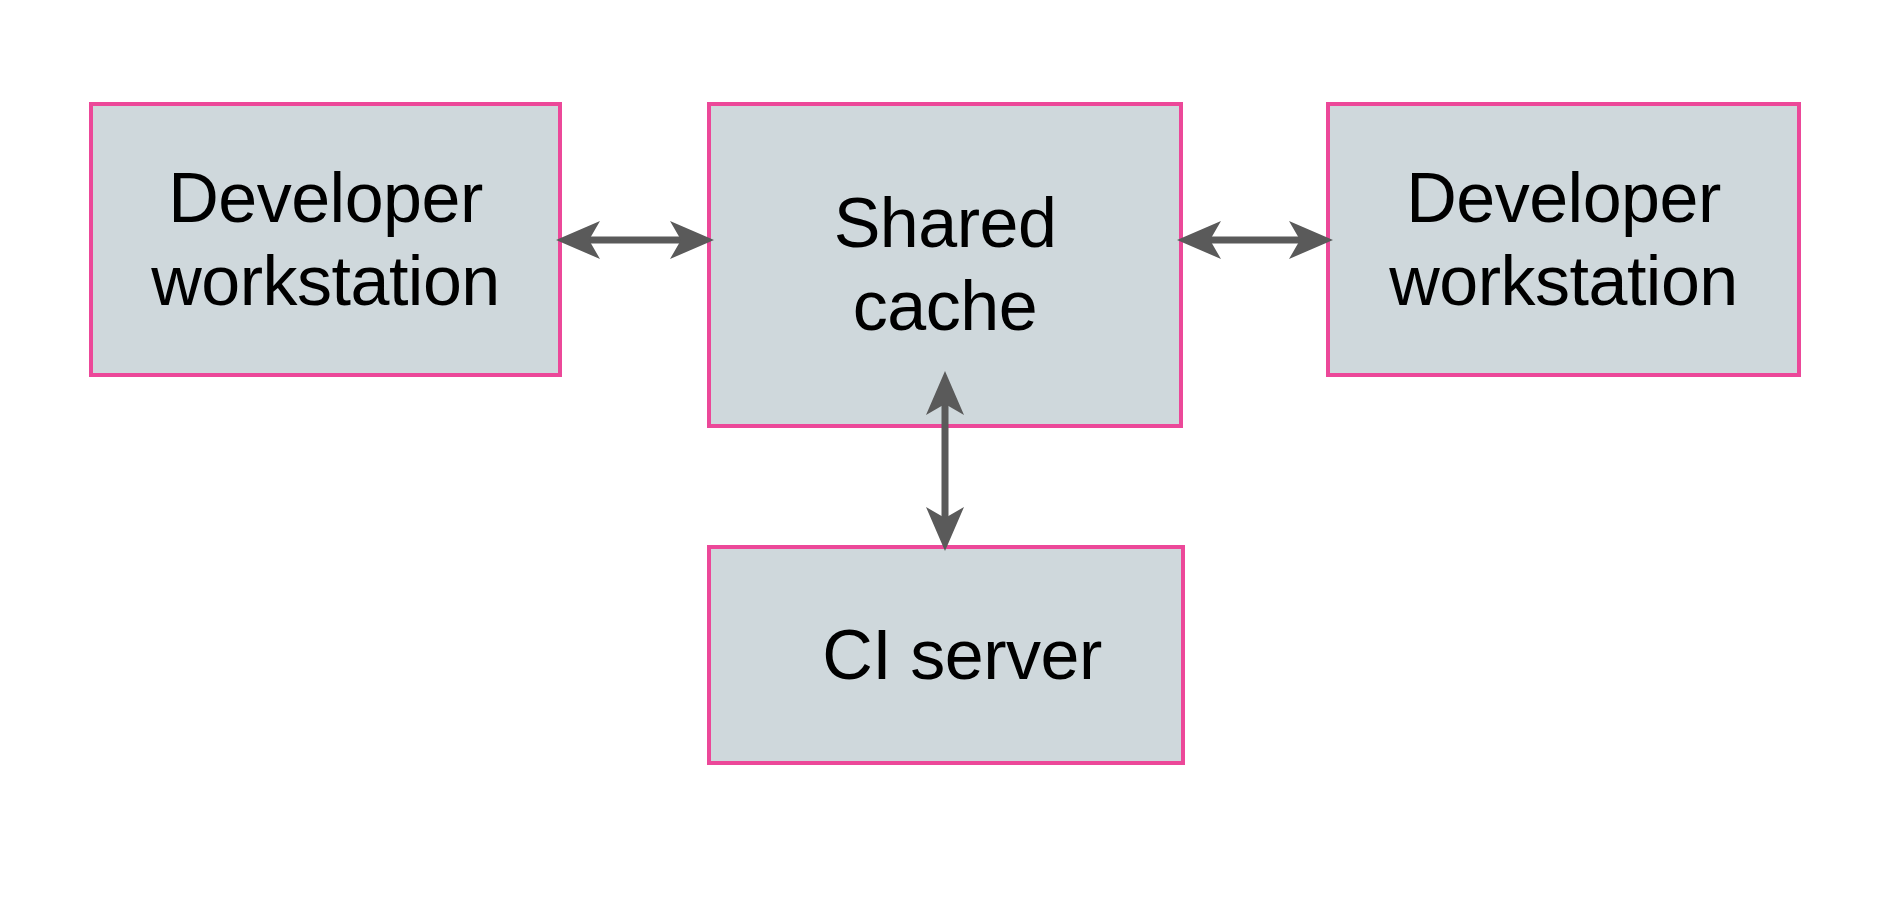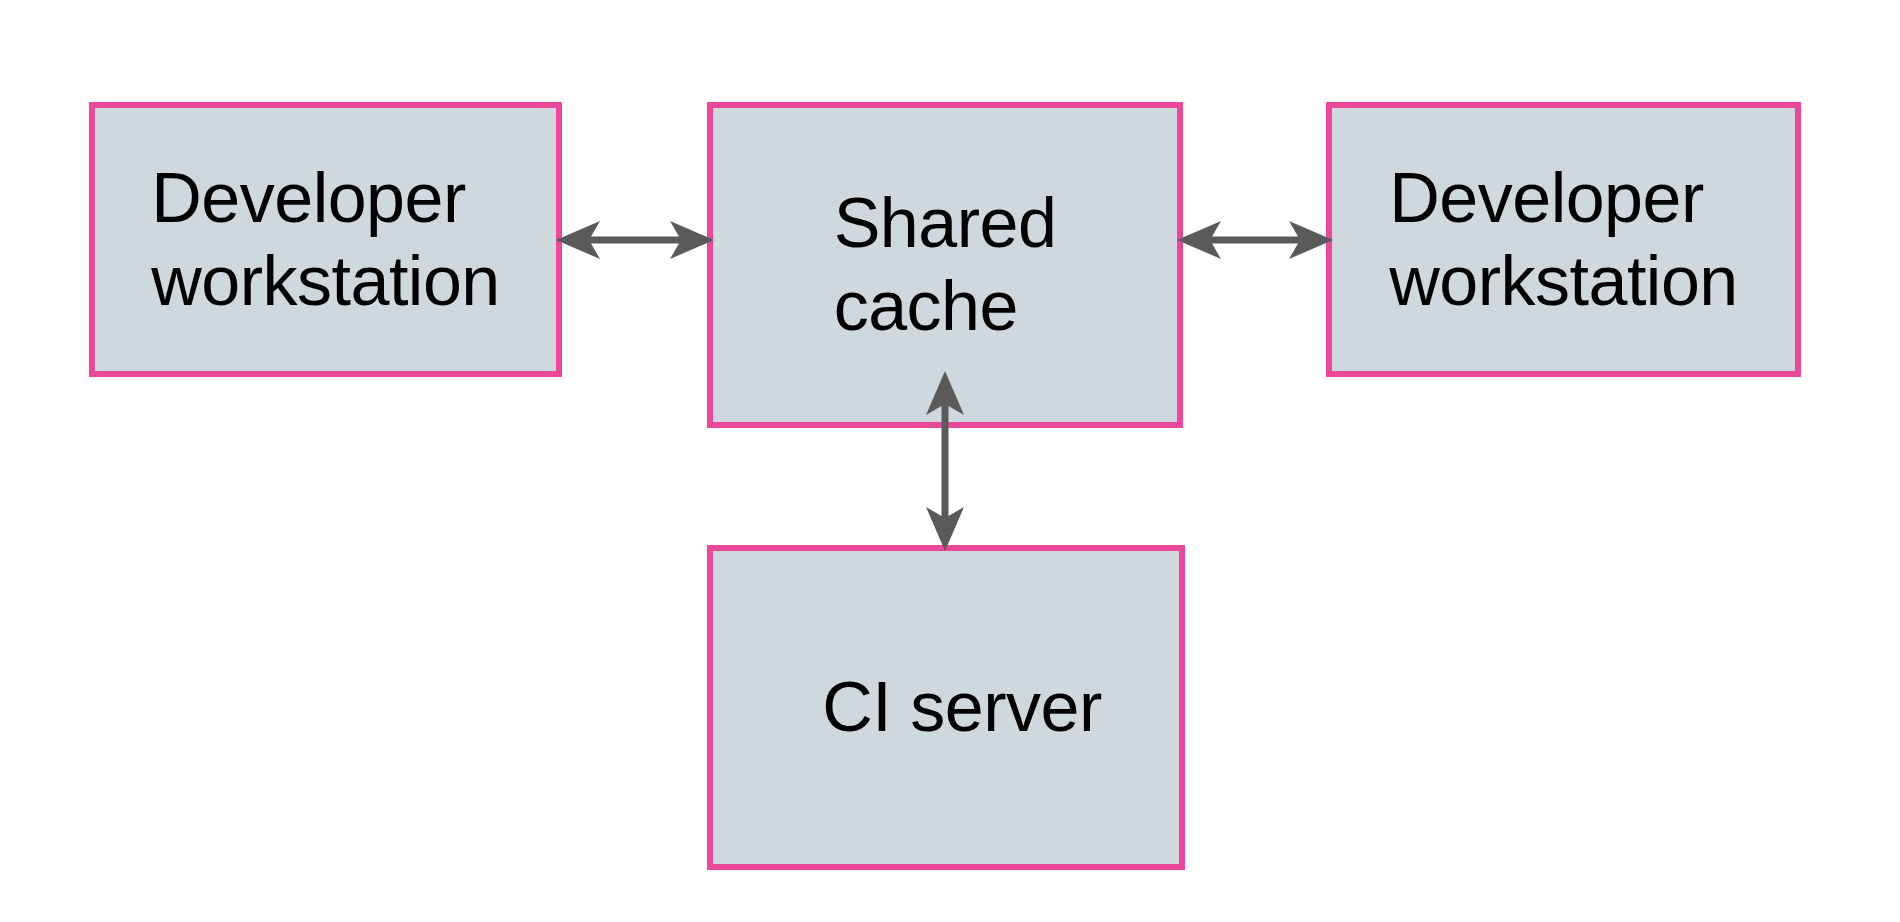--- a/index.html
+++ b/index.html
@@ -15,41 +15,41 @@
     position: relative;
     width: 1900px;
     height: 922px;
     background: #ffffff;
     overflow: hidden;
   }
   .node {
     position: absolute;
     box-sizing: border-box;
     background: #cfd8dc;
-    border: 6px solid #ec4899;
+    border: 4px solid #ec4899;
     display: flex;
     align-items: center;
     justify-content: center;
-    text-align: left;
+    text-align: center;
   }
   .node-label {
     font-family: "Liberation Sans", sans-serif;
     font-size: 70px;
     line-height: 1.18;
     color: #000000;
     letter-spacing: -0.5px;
     font-weight: 400;
     white-space: pre-line;
     padding: 0 14px;
   }
   
   #node-dev-left   { left: 89px;   top: 102px; width: 473px; height: 275px; }
   #node-shared     { left: 707px;  top: 102px; width: 476px; height: 326px; }
   #node-dev-right  { left: 1326px; top: 102px; width: 475px; height: 275px; }
-  #node-ci         { left: 707px;  top: 545px; width: 478px; height: 325px; padding-left: 32px; }
+  #node-ci         { left: 707px;  top: 545px; width: 478px; height: 220px; padding-left: 32px; }
 
   .edge {
     position: absolute;
     pointer-events: none;
   }
   #edge-left-shared  { left: 556px; top: 200px; width: 158px;  height: 80px; }
   #edge-shared-right { left: 1177px; top: 200px; width: 156px; height: 80px; }
   #edge-shared-ci    { left: 905px;  top: 371px; width: 80px;  height: 180px; }
 
   .edge svg { display: block; overflow: visible; }

